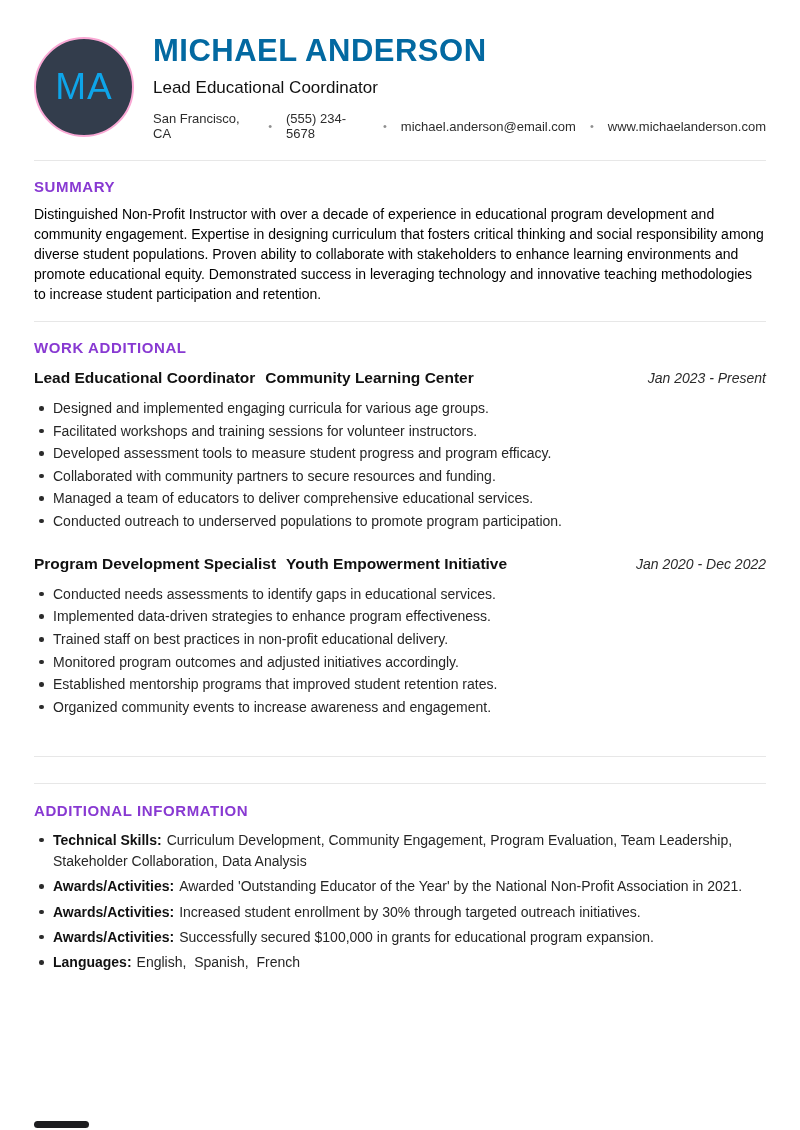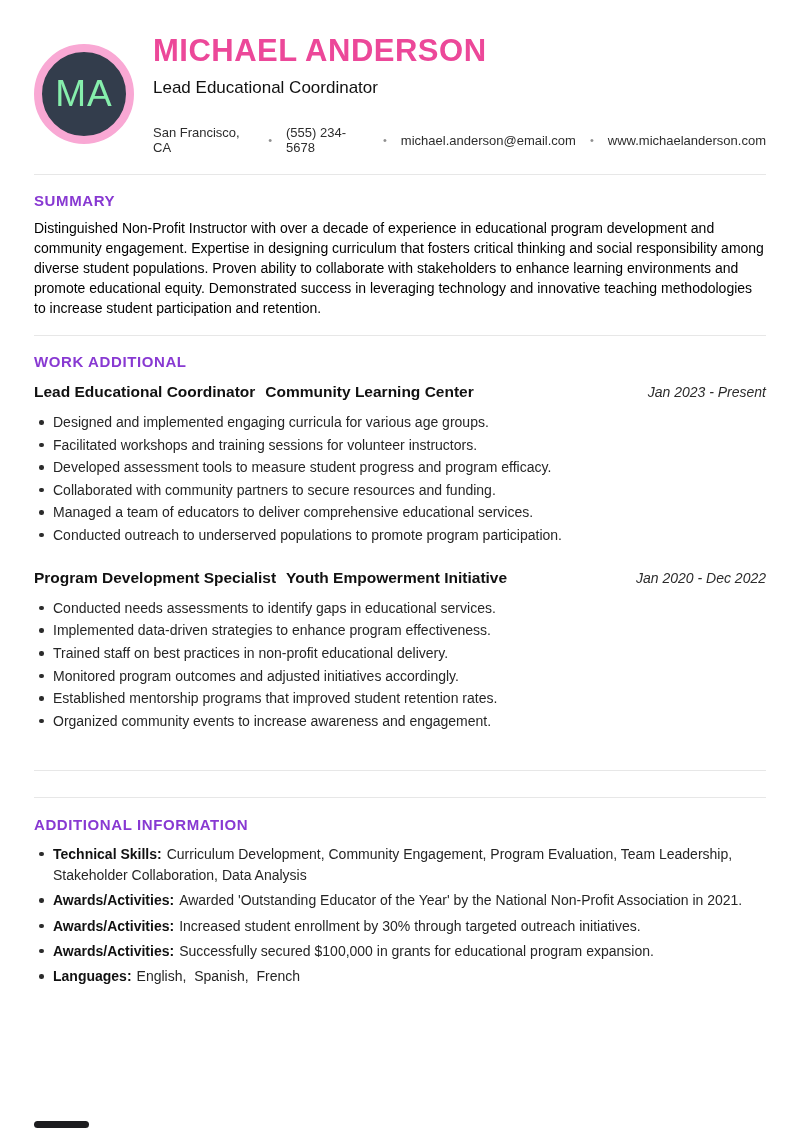--- a/index.html
+++ b/index.html
@@ -21,43 +21,43 @@
     align-items: center;
     gap: 19px;
     margin-top: 33px;
   }
   .avatar {
     flex: 0 0 auto;
     width: 100px;
     height: 100px;
     border-radius: 50%;
     background: #333d4c;
-    border: 8px solid #f9a8d4;
+    border: 2px solid #f9a8d4;
     display: flex;
     align-items: center;
     justify-content: center;
-    color: #86efac;
+    color: #0ea5e9;
     font-size: 37px;
     font-weight: 500;
     letter-spacing: 1px;
   }
   .name {
-    color: #ec4899;
+    color: #0369a1;
     font-size: 31px;
     font-weight: 700;
     letter-spacing: 0.5px;
   }
   .job-title-header {
     margin-top: 9px;
     font-size: 17px;
     font-weight: 500;
     color: #111;
   }
   .contact-row {
-    margin-top: 27px;
+    margin-top: 13px;
     font-size: 13px;
     color: #2d2d2d;
     display: flex;
     align-items: center;
   }
   .contact-sep {
     color: #8f8f8f;
     font-size: 11px;
     margin: 0 14px;
   }

